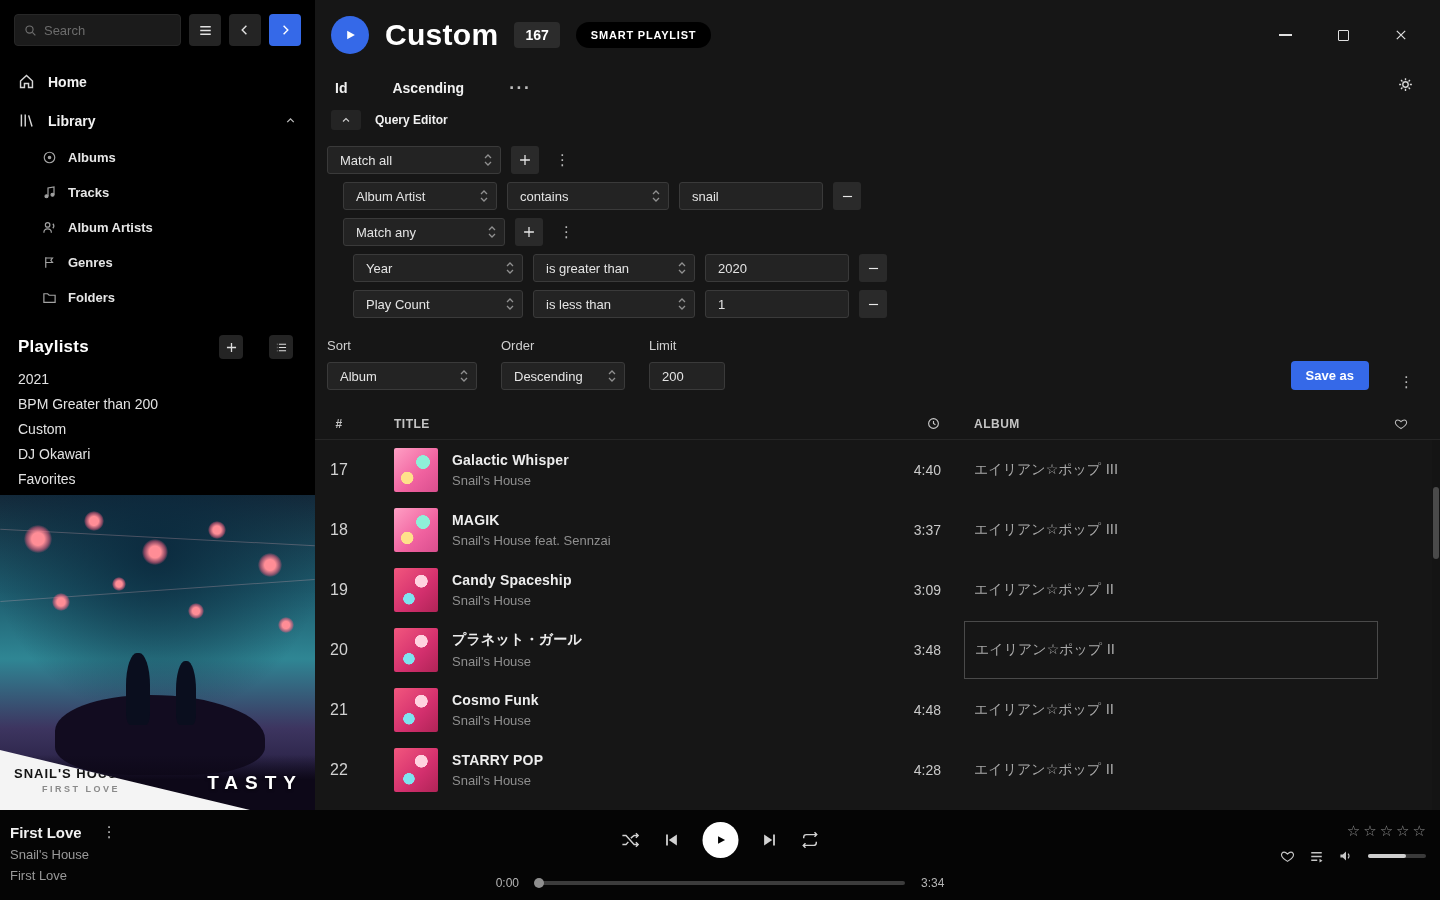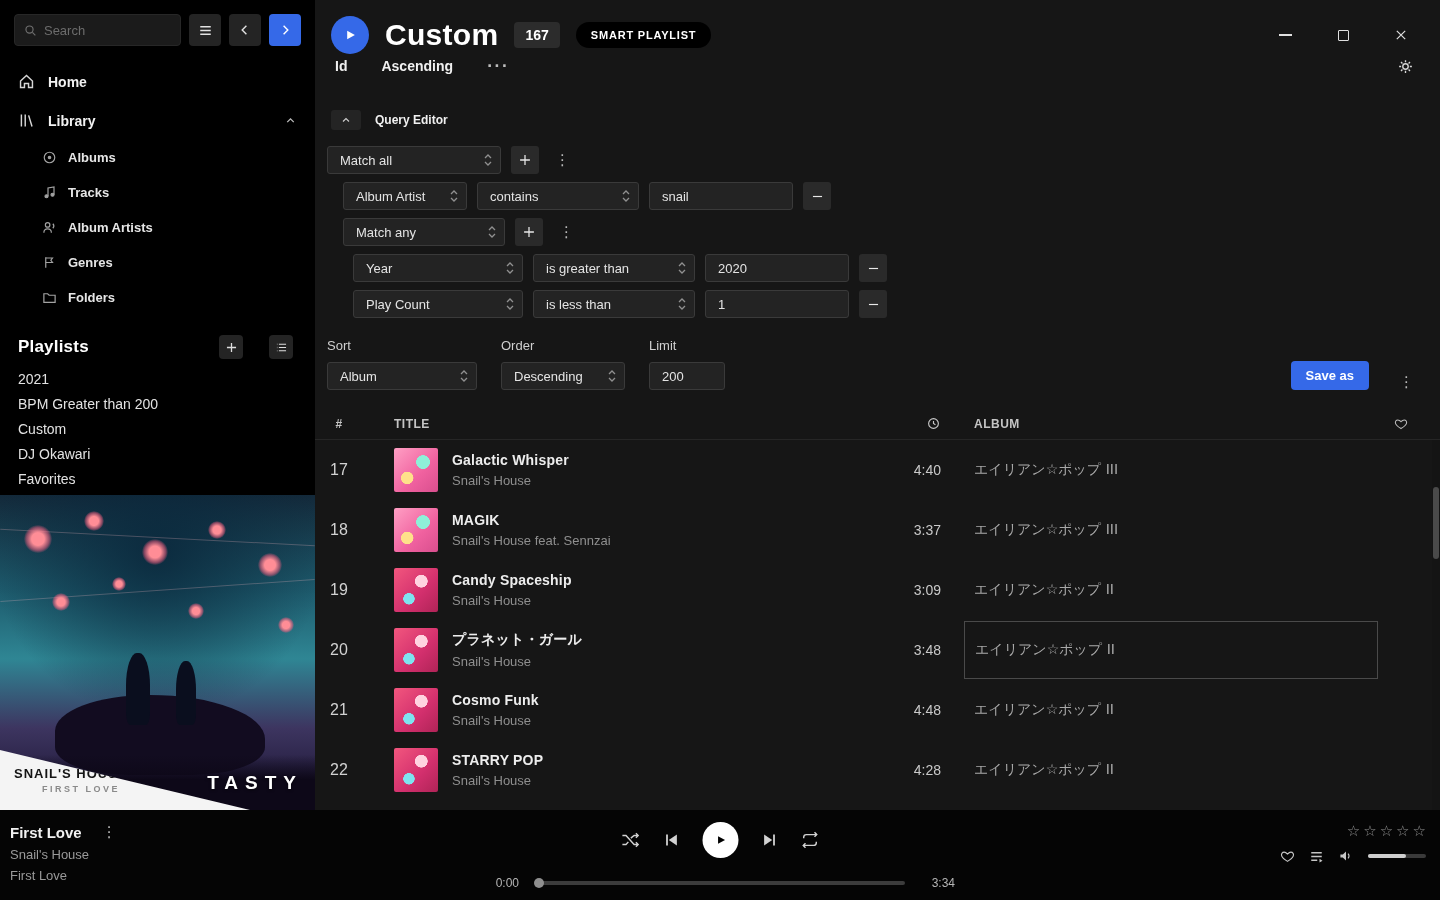--- a/index.html
+++ b/index.html
@@ -62,21 +62,21 @@
   .page-title{font-size:30px;font-weight:800;color:#fff;letter-spacing:.3px}
   .count-badge{background:#2c2c2c;color:#fff;font-weight:700;font-size:14px;padding:5px 11px;border-radius:4px}
   .smart-badge{background:#000;color:#fff;font-weight:700;font-size:11px;letter-spacing:.8px;
     padding:7px 15px;border-radius:14px}
   .window-controls{margin-left:auto;display:flex;align-items:center;gap:32px;padding-right:4px}
   .wc{width:26px;height:26px;border:0;background:transparent;color:#e0e0e0;cursor:pointer;
     display:flex;align-items:center;justify-content:center}
   .min-glyph{display:block;width:13px;height:2px;background:#e0e0e0}
   .max-glyph{display:block;width:11px;height:11px;border:1.5px solid #e0e0e0;border-radius:1px}
 
-  .toolbar{display:flex;align-items:flex-start;gap:34px;height:38px;padding:0 26px 0 20px;
+  .toolbar{display:flex;align-items:flex-end;gap:45px;height:38px;padding:0 26px 0 20px;
     font-size:14px;font-weight:700;color:#f0f0f0}
   .toolbar .more{color:#bdbdbd;font-weight:700;letter-spacing:2px;cursor:pointer}
   .toolbar .gear{margin-left:auto;color:#d8d8d8;cursor:pointer;background:none;border:0}
 
   .qe{padding:6px 20px 0 12px}
   .qe-header{display:flex;align-items:center;gap:14px;margin:8px 0 16px 4px}
   .collapse-btn{width:30px;height:20px;background:#242424;border:0;border-radius:3px;color:#ccc;
     display:flex;align-items:center;justify-content:center;cursor:pointer}
   .qe-title{font-size:12px;font-weight:700;color:#f0f0f0}
   .qe-row{display:flex;align-items:center;gap:10px;margin-bottom:8px}
@@ -140,21 +140,21 @@
   .np-title{font-size:15px;font-weight:700;color:#f0f0f0}
   .np-sub{font-size:13px;color:#9a9a9a;margin-top:6px}
   .transport{position:absolute;left:50%;top:12px;transform:translateX(-50%);
     display:flex;align-items:center;gap:22px}
   .tr-btn{background:none;border:0;color:#d2d2d2;cursor:pointer;display:flex;align-items:center}
   .play-btn{width:36px;height:36px;border-radius:50%;background:#fff;border:0;cursor:pointer;
     display:flex;align-items:center;justify-content:center}
   .progress{position:absolute;left:50%;top:66px;transform:translateX(-50%);
     display:flex;align-items:center;gap:16px}
   .time{font-size:12px;color:#b5b5b5;width:34px}
-  .time.right{text-align:right}
+  .time.right{text-align:left}
   .p-track{position:relative;width:370px;height:4px;background:#3c3c3c;border-radius:2px;cursor:pointer}
   .p-thumb{position:absolute;left:-1px;top:-3px;width:10px;height:10px;border-radius:50%;background:#8f8f8f}
   .right-cluster{position:absolute;right:14px;top:14px;display:flex;flex-direction:column;align-items:flex-end;gap:9px}
   .stars{display:flex;gap:3px}
   .star{font-size:15px;color:#8f8f8f;cursor:pointer;line-height:1}
   .extras{display:flex;align-items:center;gap:14px}
   .ex-btn{background:none;border:0;color:#c6c6c6;cursor:pointer;display:flex;align-items:center}
   .vol-track{position:relative;width:58px;height:4px;background:#3a3a3a;border-radius:2px;cursor:pointer}
   .vol-fill{position:absolute;left:0;top:0;height:4px;background:#cfcfcf;border-radius:2px}
 </style>
@@ -348,21 +348,21 @@
         </div>
         <button class="sq-btn">
           <svg width="14" height="14" viewBox="0 0 20 20" stroke="currentColor" stroke-width="1.8">
               <path d="M10 3v14M3 10h14"></path>
             </svg>
         </button>
         <button class="kebab uni">⋮</button>
       </div>
 
       <div class="qe-row indent-1">
-        <div class="select" style="width:124px">
+        <div class="select" style="width:154px">
           <span>Album Artist</span>
           <svg width="8" height="14" viewBox="0 0 8 14" fill="none" stroke="#909090" stroke-width="1.3">
               <path d="M1 5l3-3 3 3"></path>
               <path d="M1 9l3 3 3-3"></path>
             </svg>
         </div>
         <div class="select w162">
           <span>contains</span>
           <svg width="8" height="14" viewBox="0 0 8 14" fill="none" stroke="#909090" stroke-width="1.3">
               <path d="M1 5l3-3 3 3"></path>

